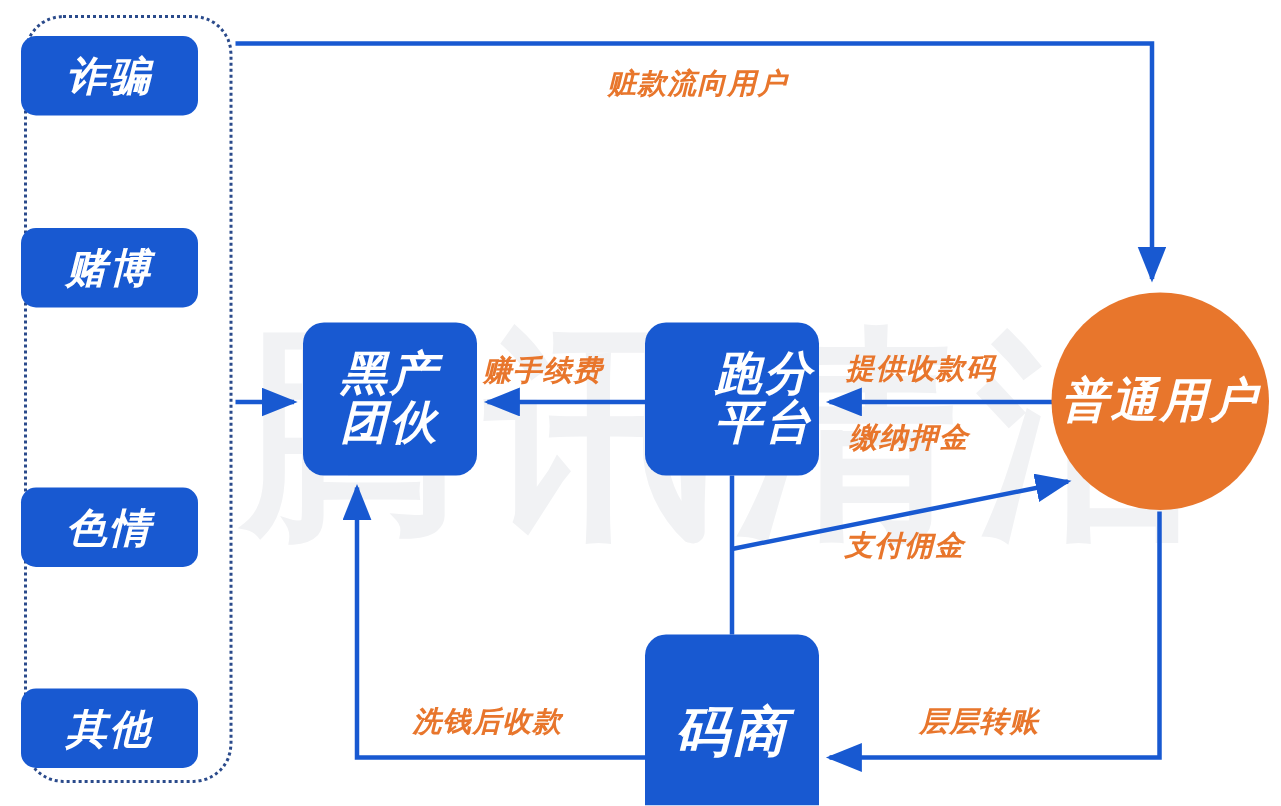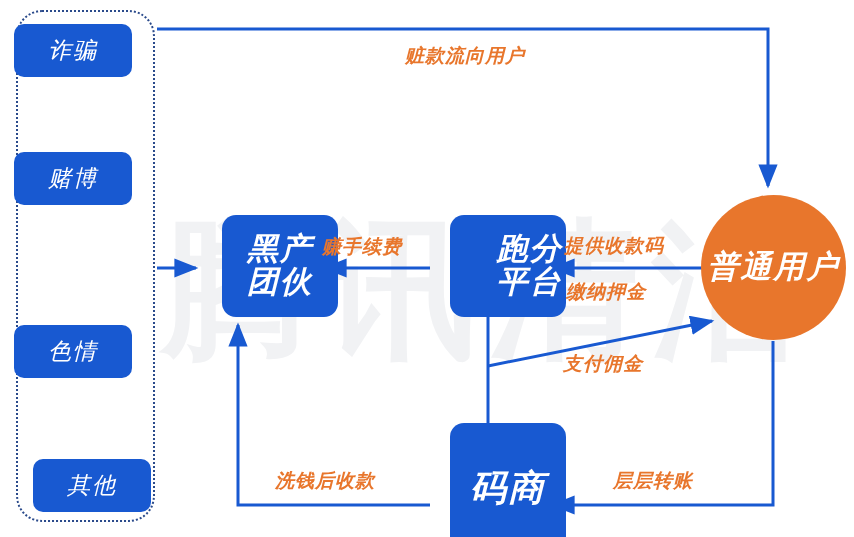--- a/index.html
+++ b/index.html
@@ -55,22 +55,22 @@
   }
 
   .pill {
     position: absolute;
     left: 14px;
     width: 118px;
     height: 53px;
     background: #1859d1;
     border-radius: 10px;
     color: #ffffff;
-    font-size: 23px;
-    font-weight: 400;
+    font-size: 27px;
+    font-weight: 700;
     font-style: italic;
     letter-spacing: 2px;
     display: flex;
     align-items: center;
     justify-content: center;
     box-sizing: border-box;
     z-index: 3;
   }
 
   .node-box {
@@ -80,21 +80,20 @@
     color: #ffffff;
     font-weight: 700;
     font-style: italic;
     display: flex;
     flex-direction: column;
     align-items: center;
     justify-content: center;
     box-sizing: border-box;
     z-index: 3;
     line-height: 1.05;
-    margin-left: 20px;
   }
   .node-box .ln {
     letter-spacing: 2px;
   }
 
   #node-heichan  { left: 202px; top: 215px; width: 116px; height: 102px; font-size: 31px; }
   #node-paofen   { left: 430px; top: 215px; width: 116px; height: 102px; font-size: 31px; padding-left: 43px; }
   #node-mashang  { left: 430px; top: 423px; width: 116px; height: 130px; font-size: 36px; }
 
   .node-circle {
@@ -164,21 +163,21 @@
 
   <div class="pill" style="top:24px;">
     <span>诈骗</span>
   </div>
   <div class="pill" style="top:152px;">
     <span>赌博</span>
   </div>
   <div class="pill" style="top:325px;">
     <span>色情</span>
   </div>
-  <div class="pill" style="top:459px;margin-left:19px;">
+  <div class="pill" style="top:459px;">
     <span>其他</span>
   </div>
 
   <div class="node-box" id="node-heichan">
     <span class="ln">黑产</span>
     <span class="ln">团伙</span>
   </div>
 
   <div class="node-box" id="node-paofen">
     <span class="ln">跑分</span>

